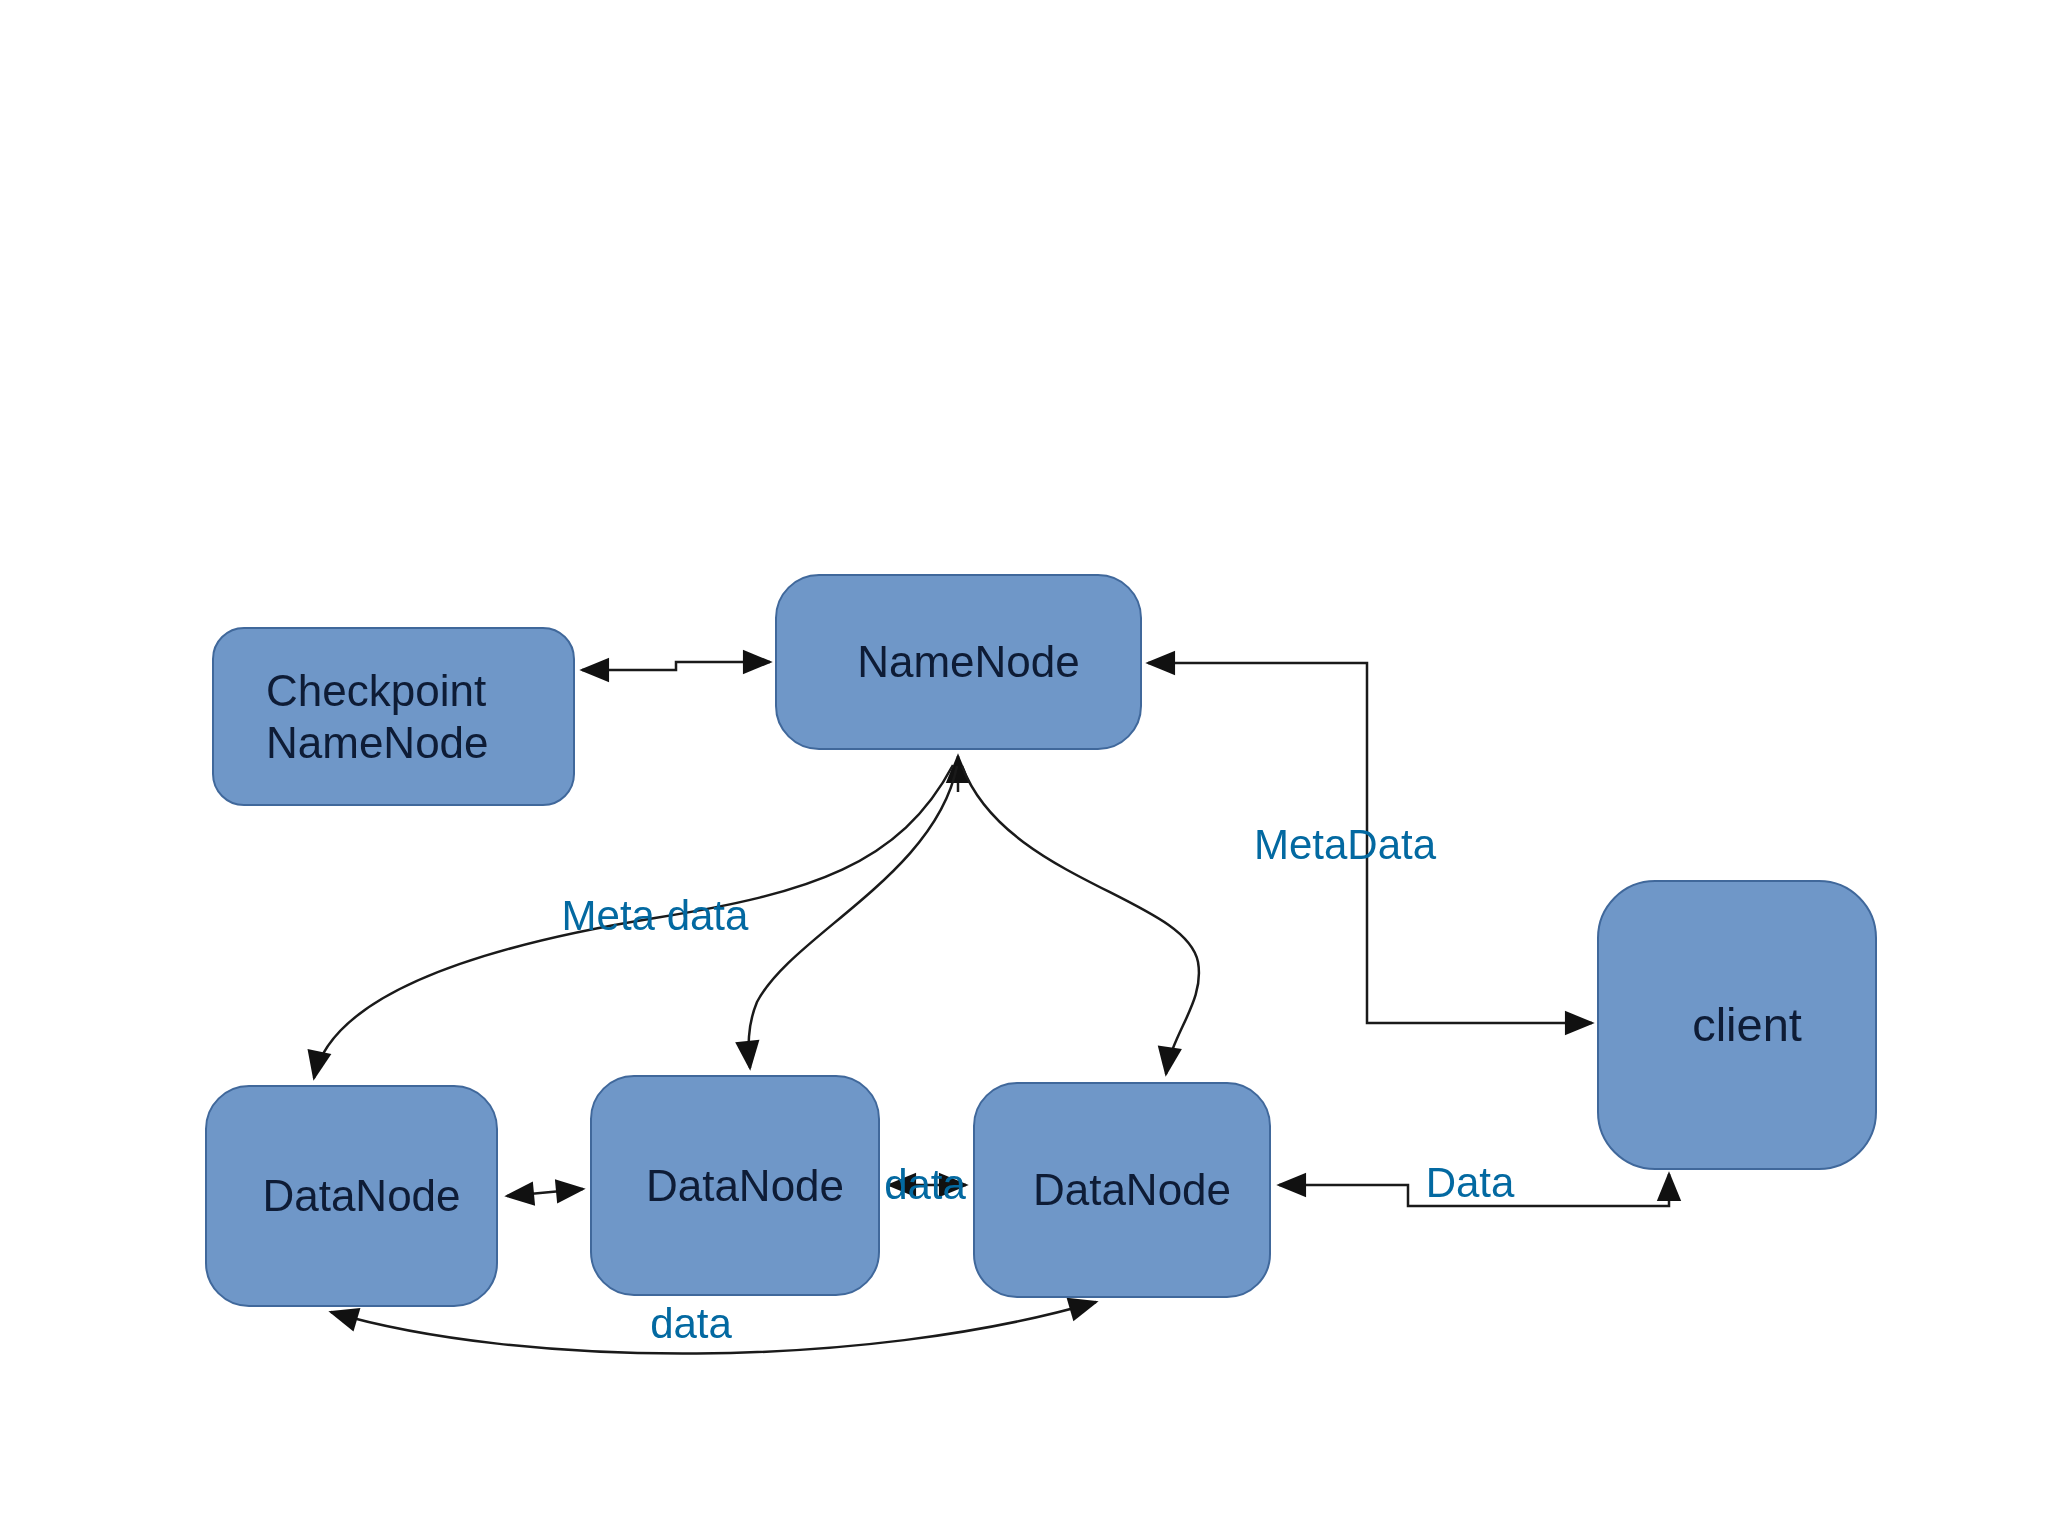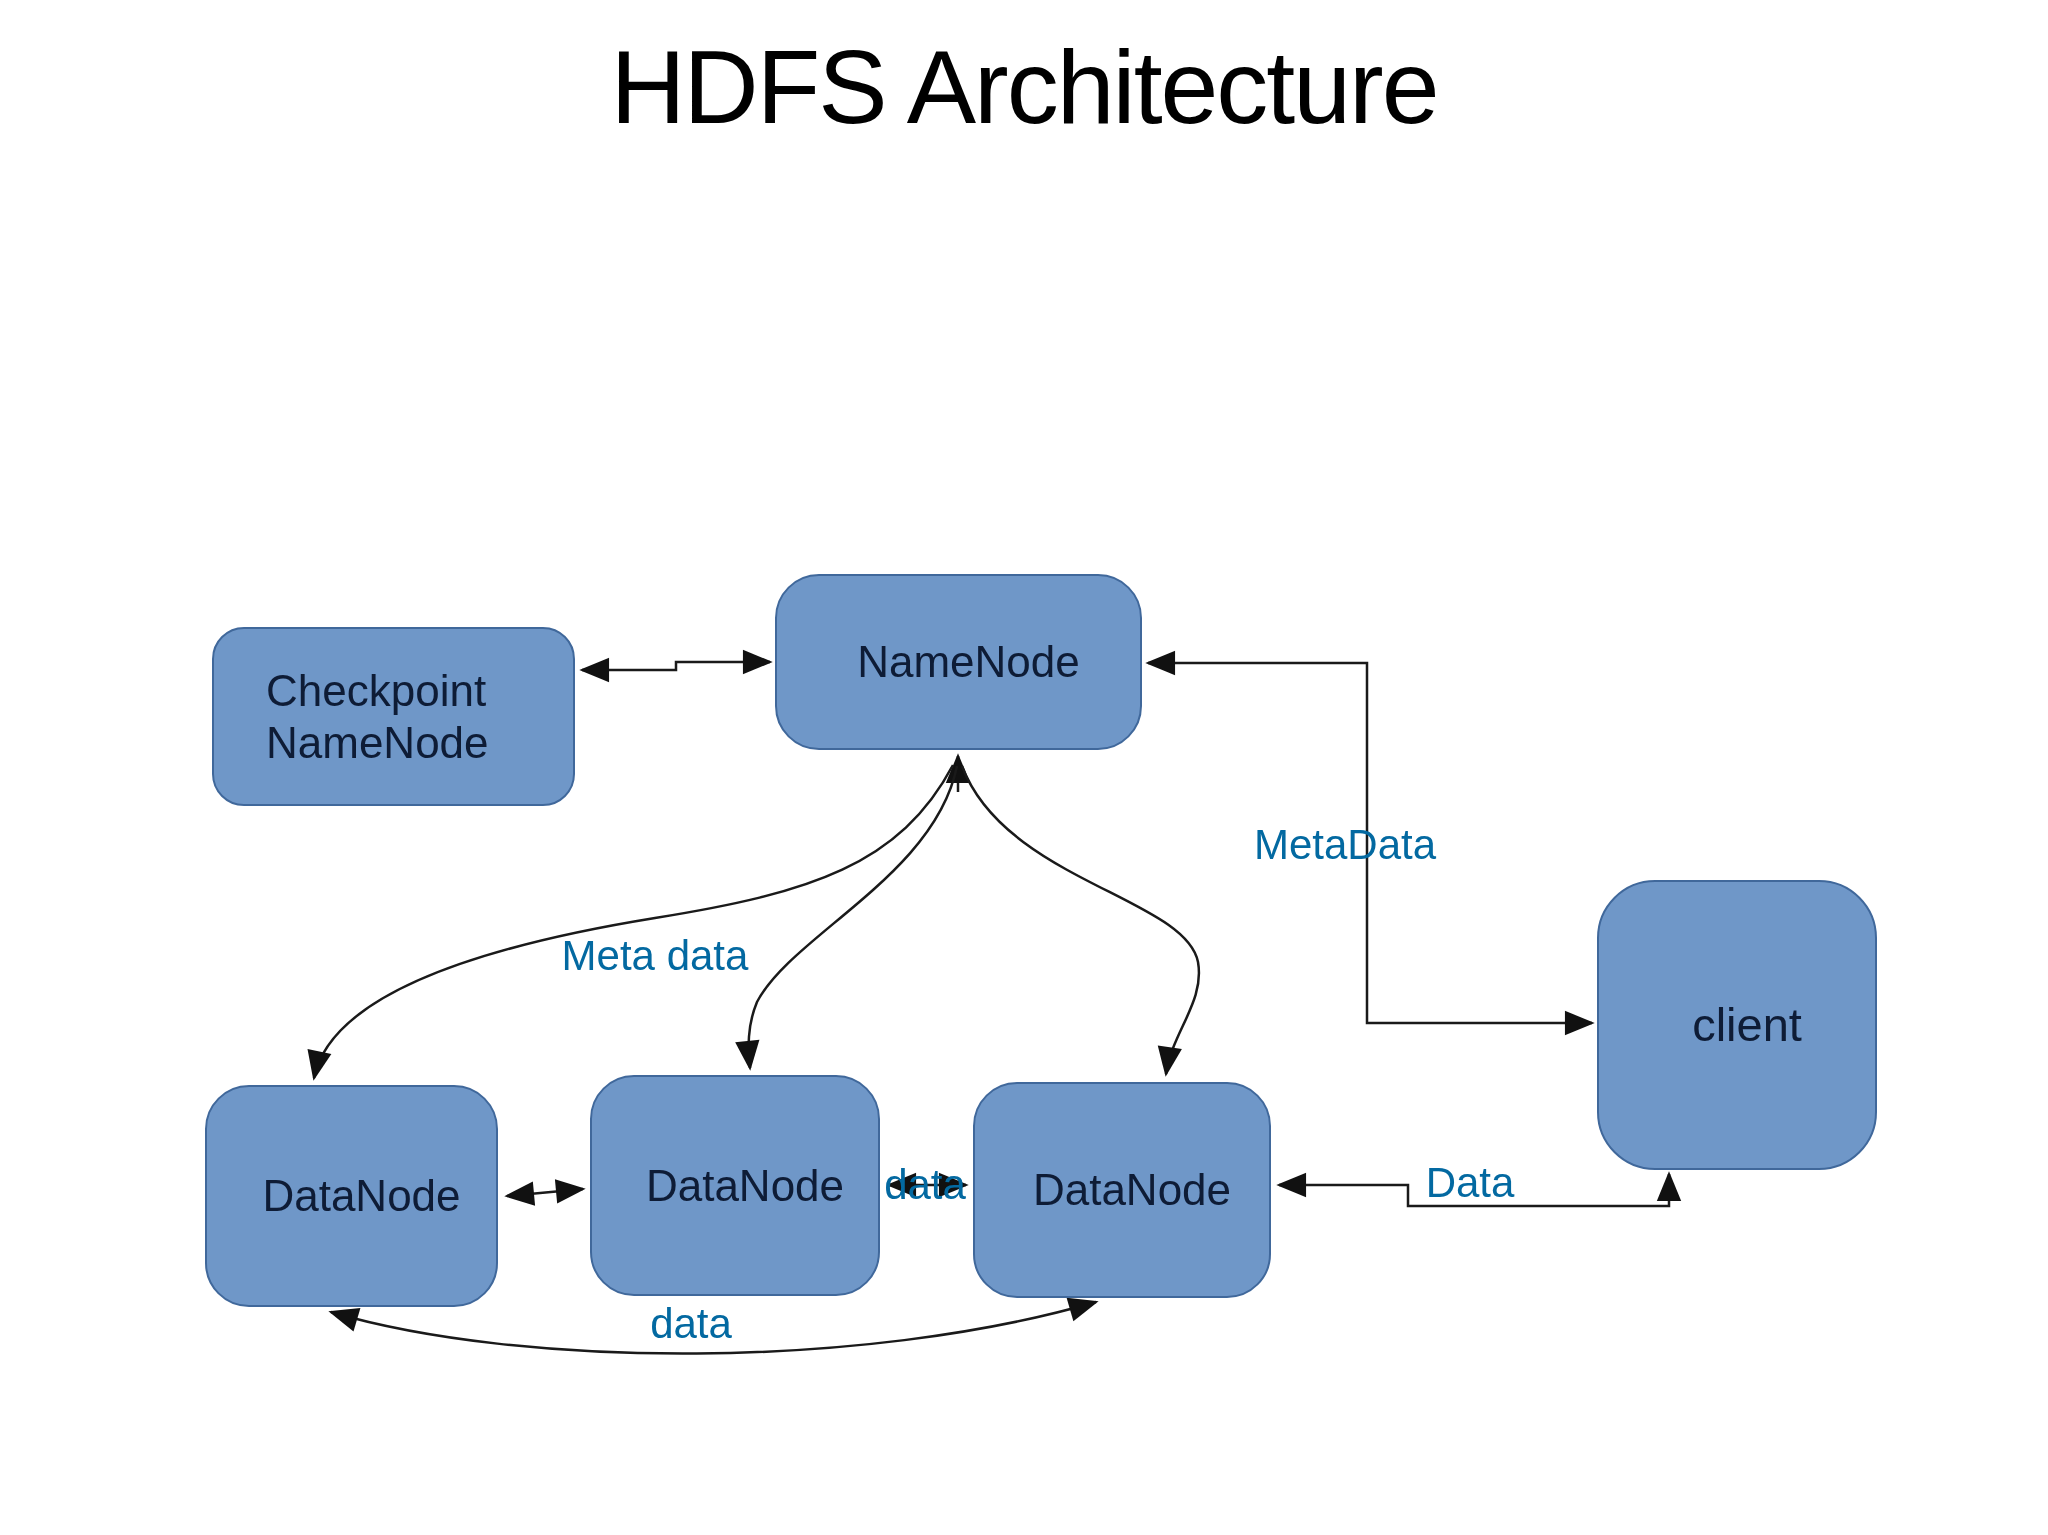--- a/index.html
+++ b/index.html
@@ -56,31 +56,30 @@
     pointer-events:none;
   }
   .edge-label{
     position:absolute;
     transform:translate(-50%,-50%);
     font-size:42px;
     color:#0369a1;
     white-space:nowrap;
   }
   .lbl-metadata-client{left:1345px;top:845px;}
-  .lbl-metadata-dn{left:655px;top:956px;text-align:center;}
+  .lbl-metadata-dn{left:655px;top:916px;text-align:center;}
   .lbl-data-client{left:1470px;top:1183px;}
   .lbl-data-dn23{left:925px;top:1185px;}
   .lbl-data-bottom{left:691px;top:1324px;}
 </style>
 </head>
 <body>
 
 <div class="canvas">
 
-  <div class="page-title">HDFS Architecture</div>
 
   <svg class="edges-svg" viewBox="0 0 2048 1535" xmlns="http://www.w3.org/2000/svg">
     <defs>
       <marker id="ah" viewBox="0 0 12 10" refX="10.5" refY="5" markerWidth="13" markerHeight="11" orient="auto-start-reverse" markerUnits="strokeWidth">
         <path d="M0.5,0.5 L11.5,5 L0.5,9.5 Z" fill="#111111"></path>
       </marker>
     </defs>
     <g fill="none" stroke="#1a1a1a" stroke-width="2.5">
 
       <path d="M 582 670 H 676 V 662 H 770" marker-start="url(#ah)" marker-end="url(#ah)"></path>

